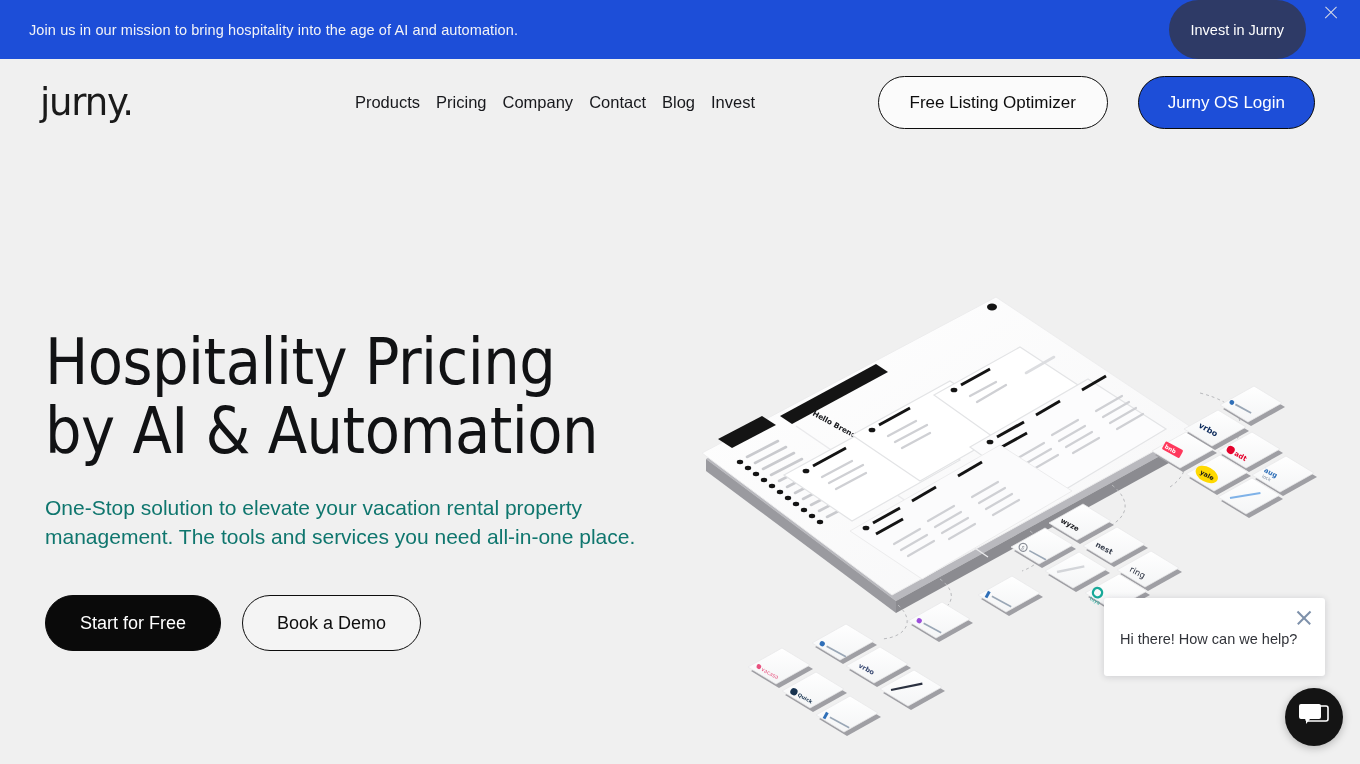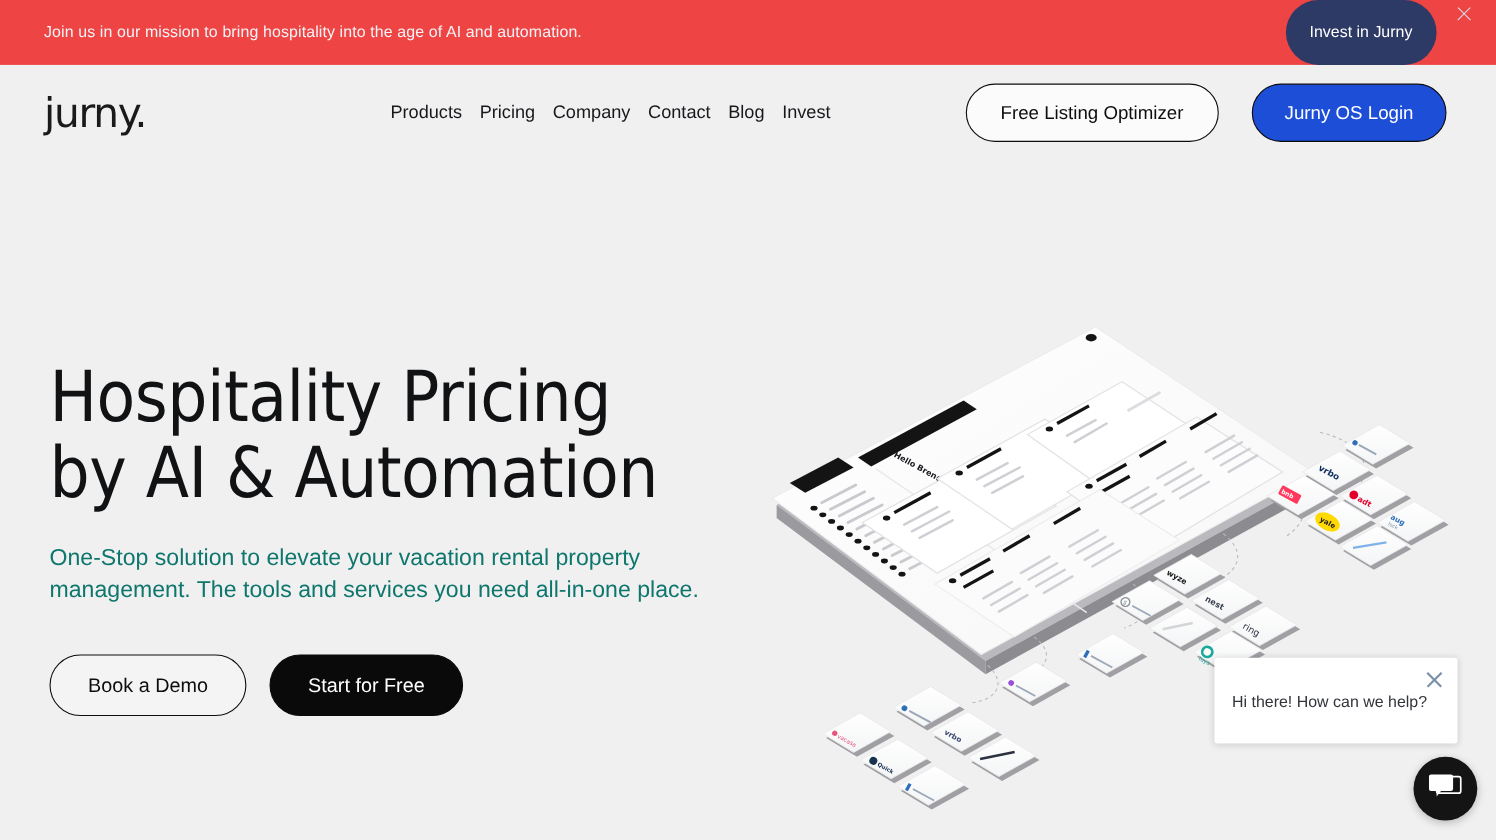--- a/index.html
+++ b/index.html
@@ -13,24 +13,24 @@
   body {
     font-family: "Liberation Sans", sans-serif;
     background: #f0f0f0;
     color: #111;
     position: relative;
   }
 
   
   .announce {
     height: 59px;
-    background: #ef4444;
+    background: #1d4ed8;
     display: flex;
     align-items: center;
-    padding: 0 0 0 40px;
+    padding: 0 0 0 29px;
     position: relative;
   }
   .announce-text {
     color: #f2f3f7;
     font-size: 14.5px;
     letter-spacing: .1px;
     white-space: nowrap;
   }
   .announce-right {
     position: absolute;
@@ -262,22 +262,22 @@
 
 <div class="hero">
 
   <div class="hero-copy">
     <h1 class="hero-title">
       <span>Hospitality Pricing</span><br>
       <span>by AI &amp; Automation</span>
     </h1>
     <p class="hero-sub">One-Stop solution to elevate your vacation rental property management. The tools and services you need all-in-one place.</p>
     <div class="hero-ctas">
+      <button class="btn btn-hero-dark">Start for Free</button>
       <button class="btn btn-hero-outline">Book a Demo</button>
-      <button class="btn btn-hero-dark">Start for Free</button>
     </div>
   </div>
 
   <div class="hero-art">
     <svg width="640" height="470" viewBox="0 0 640 470">
       <defs>
         <linearGradient id="edgeShade" x1="0" y1="0" x2="0" y2="1">
           <stop offset="0" stop-color="#c9c9cc"></stop>
           <stop offset="1" stop-color="#8e8e93"></stop>
         </linearGradient>

